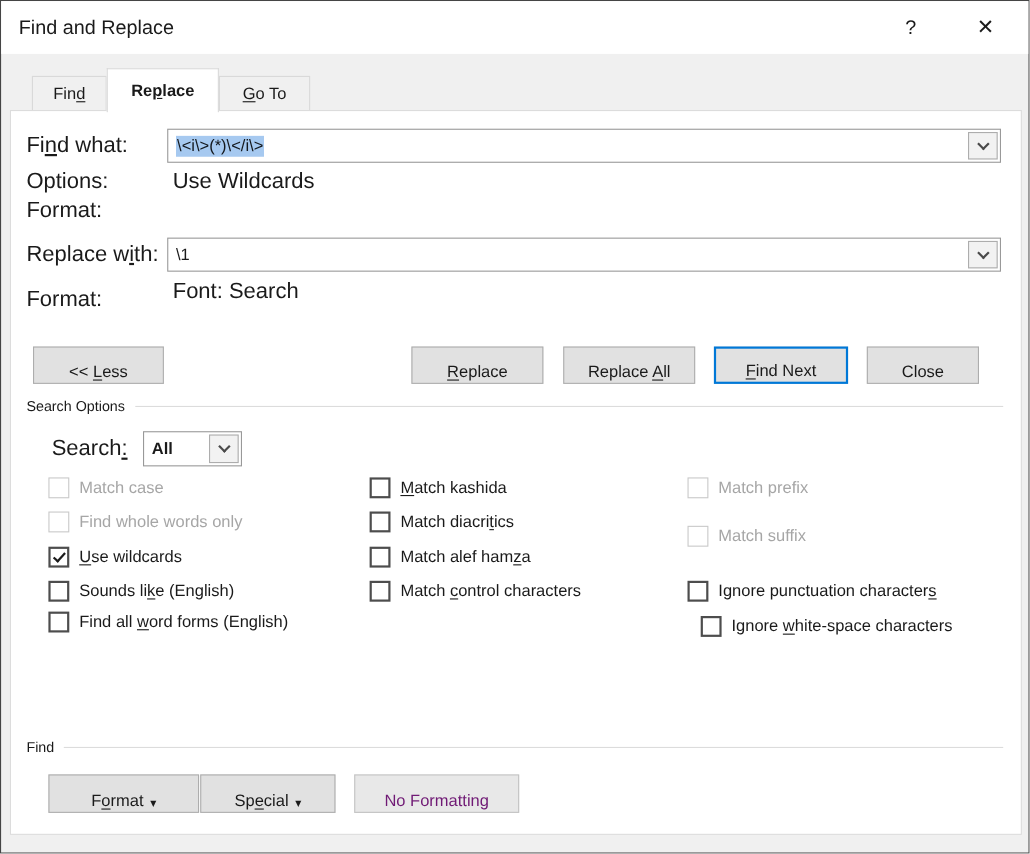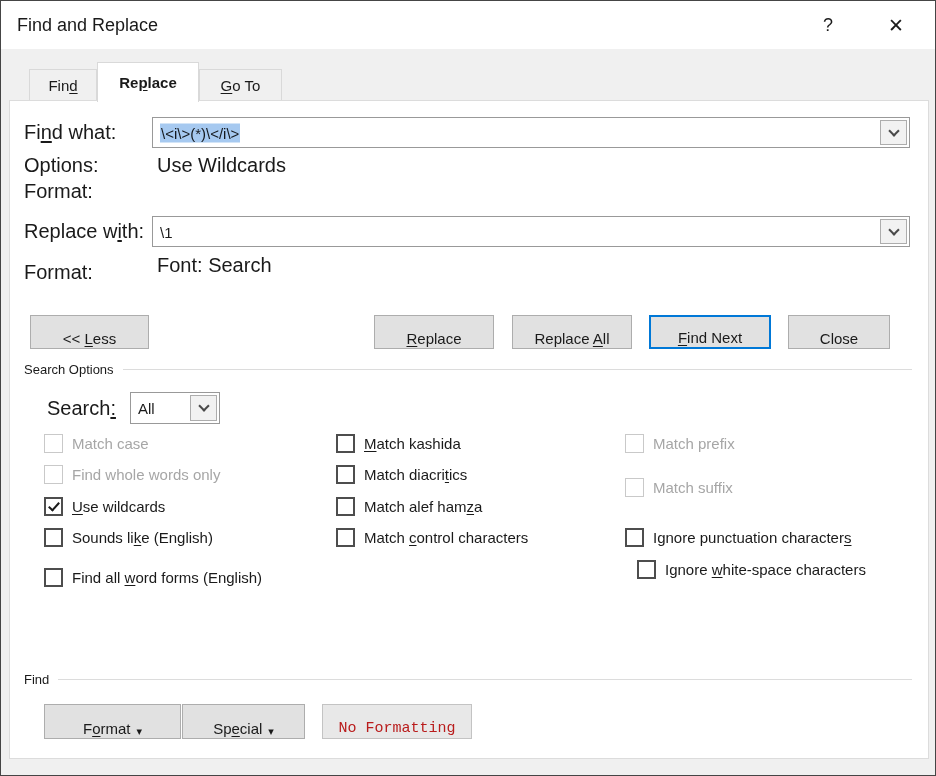--- a/index.html
+++ b/index.html
@@ -34,21 +34,21 @@
   .combo-value{position:absolute;left:7px;top:50%;transform:translateY(-50%);font-size:15px;white-space:pre;}
   .sel{background:#a6c9f0;color:#14181d;padding:1px 1px;}
   .dd-btn{position:absolute;right:2px;top:2px;bottom:2px;width:27px;background:#f2f2f2;border:1px solid #adadad;
     display:flex;align-items:center;justify-content:center;cursor:default;}
   .chev{width:8px;height:8px;border-right:2px solid #4a4a4a;border-bottom:2px solid #4a4a4a;
     transform:rotate(45deg);margin-top:-4px;}
   
   .btn{position:absolute;display:flex;align-items:flex-end;justify-content:center;gap:6px;background:#e1e1e1;
     border:1px solid #adadad;font-size:15px;color:#1a1a1a;cursor:default;}
   .btn-focused{border:2px solid #0078d7;}
-  .btn-disabled{background:#e8e8e8;border-color:#c3c3c3;color:#b91c1c;font-family:Liberation Mono, monospace;}
+  .btn-disabled{background:#e8e8e8;border-color:#c3c3c3;color:#701a75;}
   .arrow{font-size:11px;line-height:1;}
   
   .group{position:absolute;left:14px;right:16px;display:flex;align-items:center;gap:9px;}
   .glabel{font-size:13px;white-space:nowrap;}
   .gline{flex:1;height:1px;background:#dcdcdc;}
   
   .cb-col{position:absolute;width:300px;}
   .cb-item{position:absolute;display:flex;align-items:center;height:22px;cursor:default;}
   .cb-box{position:relative;width:19px;height:19px;background:#ffffff;border:2px solid #4d4d4d;flex:0 0 auto;}
   .cb-item.disabled .cb-box{border:1px solid #c9c9c9;}
@@ -123,21 +123,21 @@
     <button class="btn" style="left:778px;top:214px;width:102px;height:34px;">
       <span>Close</span>
     </button>
 
     <div class="group" style="top:261px;">
       <span class="glabel">Search Options</span>
       <span class="gline"></span>
     </div>
 
     <div class="lbl" style="left:37px;top:297px;">Search<u>:</u></div>
-    <div class="combo" style="left:120px;top:291px;width:90px;height:32px;">
+    <div class="combo" style="left:120px;top:291px;width:90px;height:32px;font-weight:bold;">
       <span class="combo-value">All</span>
       <div class="dd-btn">
         <span class="chev"></span>
       </div>
     </div>
 
     <div class="cb-col" style="left:34px;top:331px;height:170px;">
         <label class="cb-item disabled" style="top: 0px; left: 0px;">
           <span class="cb-box"></span>
           <span class="cb-label">Match case</span>
@@ -149,21 +149,21 @@
         <label class="cb-item" style="top: 63px; left: 0px;">
           <span class="cb-box">
             <span class="cb-mark"></span>
           </span>
           <span class="cb-label"><u>U</u>se wildcards</span>
         </label>
         <label class="cb-item" style="top: 94.5px; left: 0px;">
           <span class="cb-box"></span>
           <span class="cb-label">Sounds li<u>k</u>e (English)</span>
         </label>
-        <label class="cb-item" style="top: 134px; left: 0px;">
+        <label class="cb-item" style="top: 122px; left: 0px;">
           <span class="cb-box"></span>
           <span class="cb-label">Find all <u>w</u>ord forms (English)</span>
         </label>
       </div>
     <div class="cb-col" style="left:326px;top:331px;height:170px;">
         <label class="cb-item" style="top: 0px; left: 0px;">
           <span class="cb-box"></span>
           <span class="cb-label"><u>M</u>atch kashida</span>
         </label>
         <label class="cb-item" style="top: 31.5px; left: 0px;">

